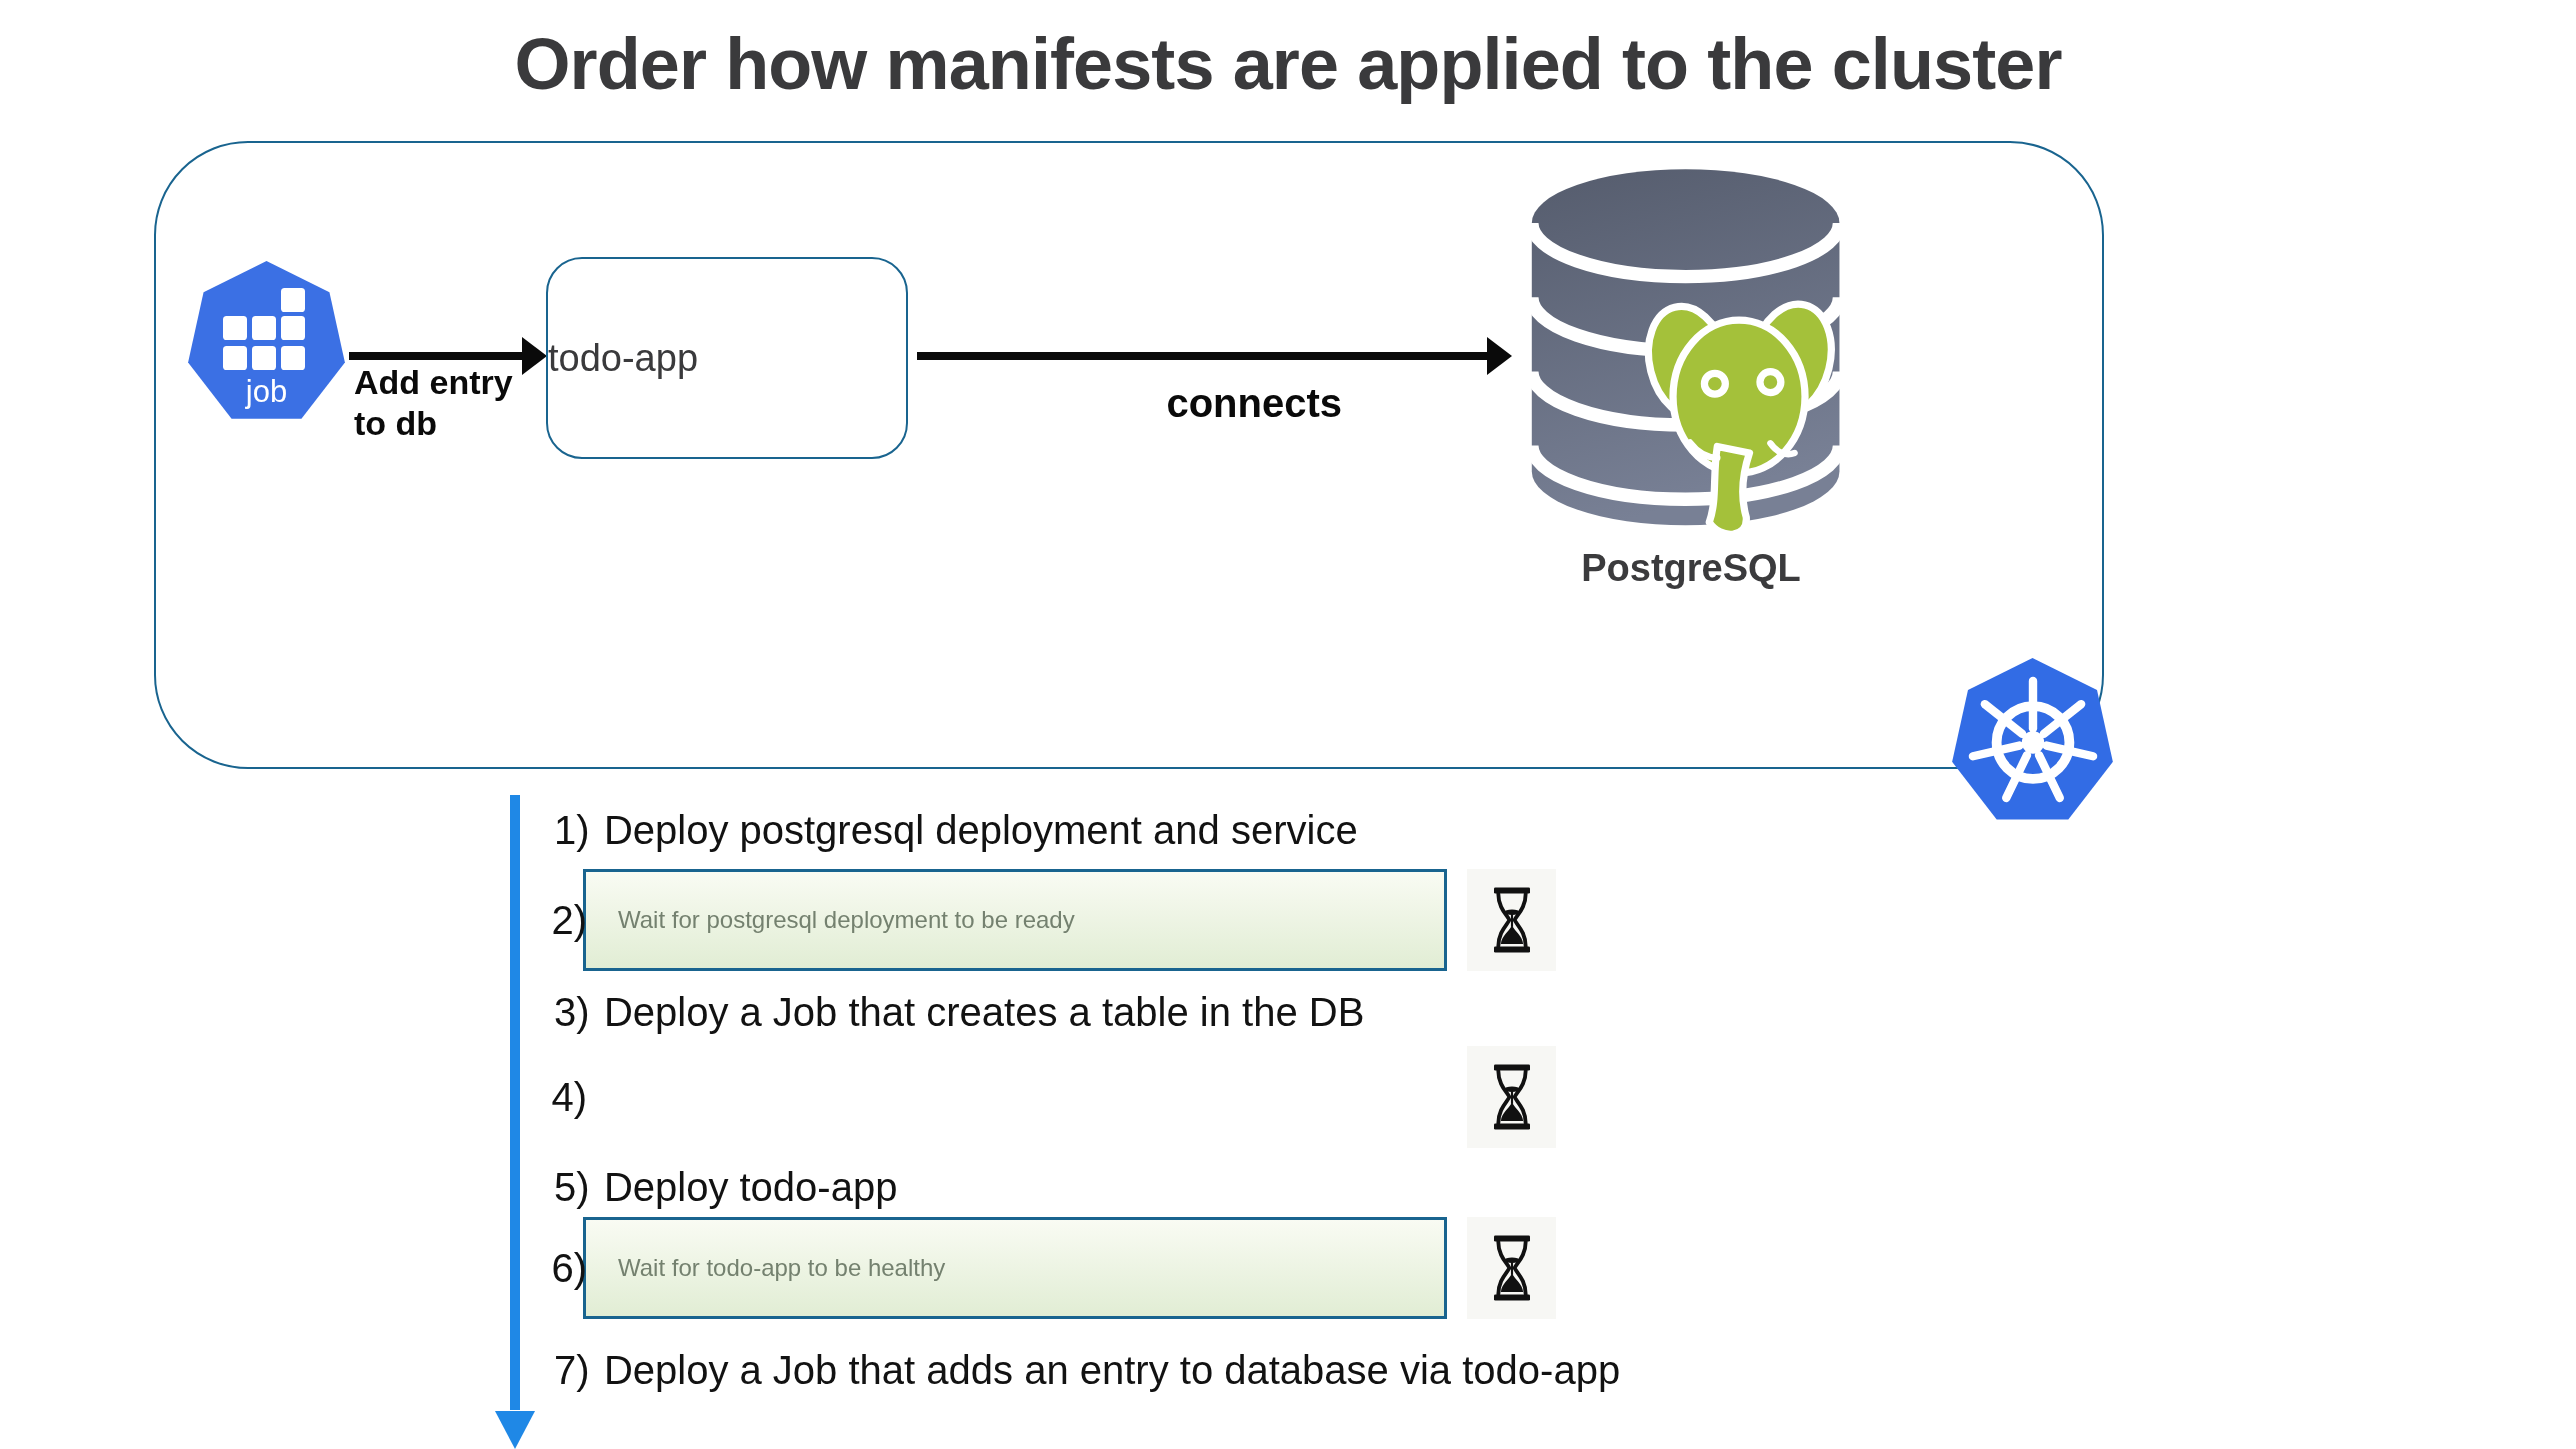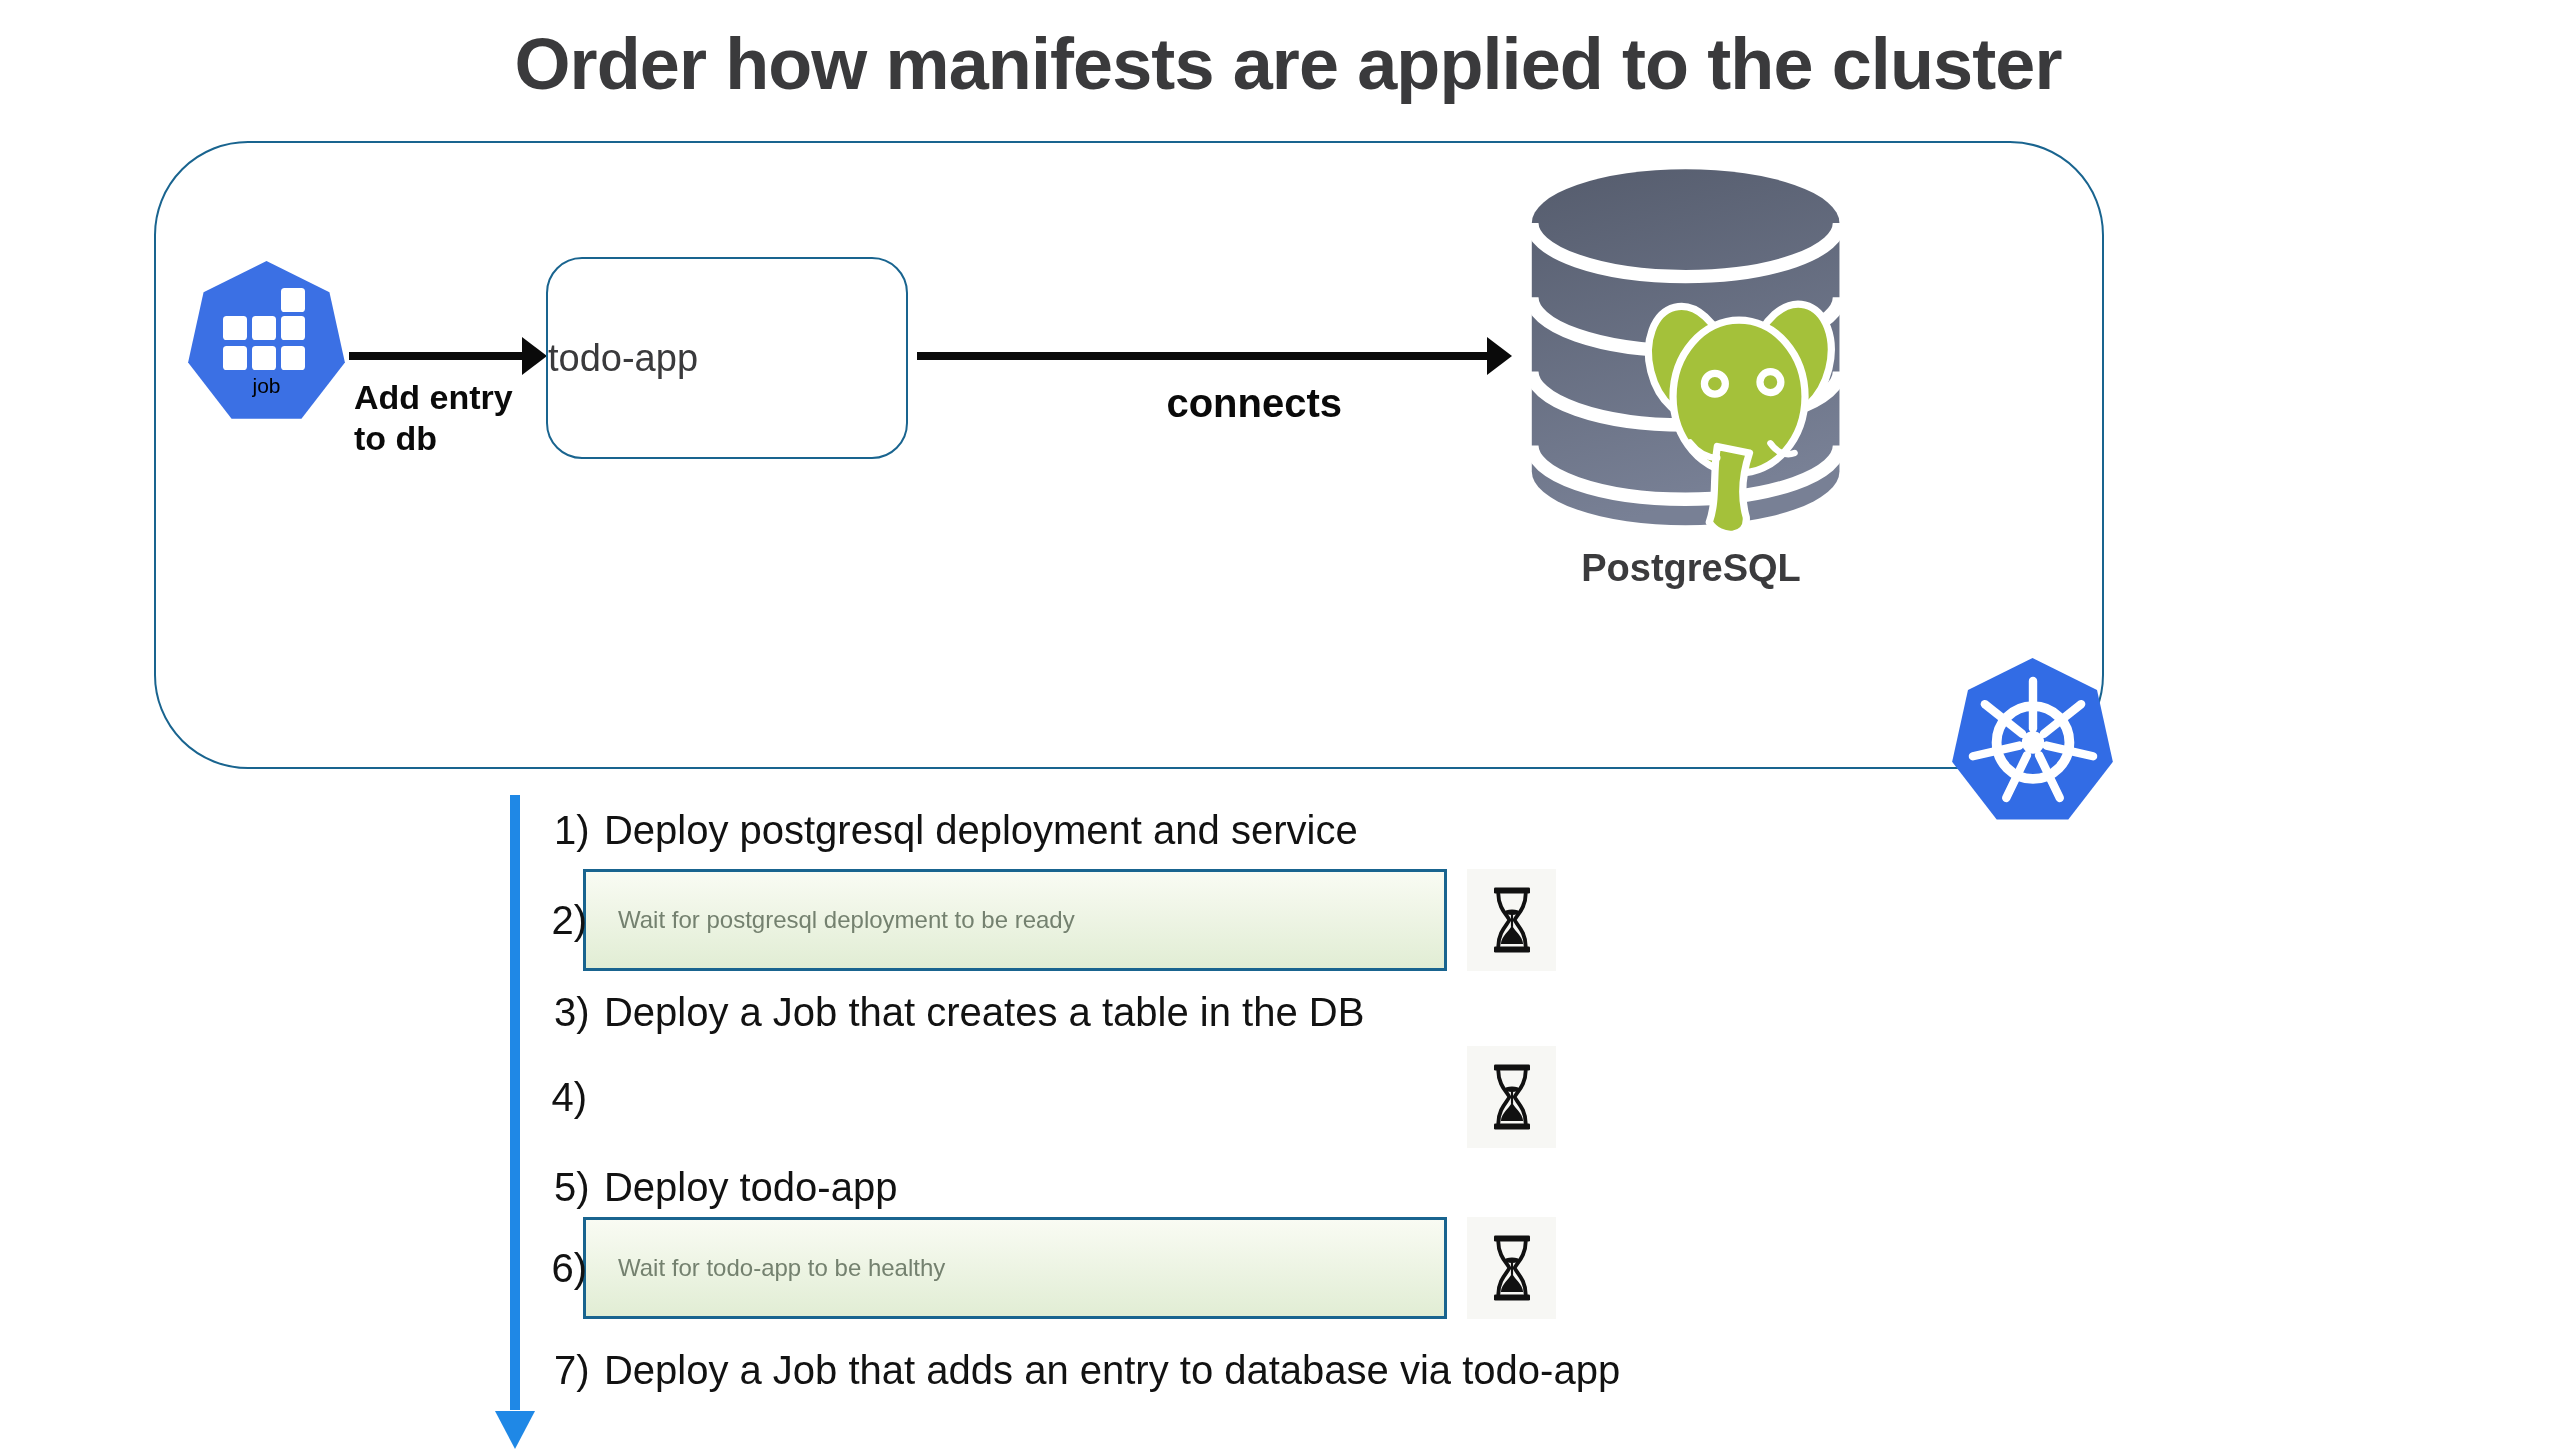--- a/index.html
+++ b/index.html
@@ -9,22 +9,22 @@
   .title{position:absolute;left:0;top:23px;width:2576px;text-align:center;
          font-size:72px;font-weight:700;color:#3a3a3c;letter-spacing:-0.9px;}
 
   .cluster-box{position:absolute;left:154px;top:141px;width:1946px;height:624px;
                border:2.7px solid #19648f;border-radius:94px;background:#fff;}
 
   
   .hept{clip-path:polygon(50% 0%,10.9% 18.8%,1.3% 61.1%,28.3% 95%,71.7% 95%,98.7% 61.1%,89.1% 18.8%);}
   .job-hept{position:absolute;left:186px;top:261px;width:161px;height:166px;background:#3b70e4;}
   .job-sq{position:absolute;width:24px;height:24px;background:#fff;border-radius:3.6px;}
-  .job-label{position:absolute;left:0;right:0;top:113px;text-align:center;color:#000000;
-             font-size:21px;font-weight:500;}
+  .job-label{position:absolute;left:0;right:0;top:113px;text-align:center;color:#ffffff;
+             font-size:31px;font-weight:500;}
 
   .edge-line{position:absolute;height:8px;background:#0a0a0a;}
   .edge-head{position:absolute;width:0;height:0;border-top:19px solid transparent;
              border-bottom:19px solid transparent;border-left:25px solid #0a0a0a;}
   .edge-label{position:absolute;font-size:34px;font-weight:700;color:#0a0a0a;line-height:41px;}
 
   .app-box{position:absolute;left:546px;top:257px;width:358px;height:198px;background:#fff;
            border:2.7px solid #19648f;border-radius:36px;display:flex;align-items:center;
            justify-content:flex-start;font-size:38px;color:#3a3a3c;}
 
@@ -66,21 +66,21 @@
     <div class="job-sq" style="left:66px;top:55px"></div>
     <div class="job-sq" style="left:95px;top:55px"></div>
     <div class="job-sq" style="left:37px;top:85px"></div>
     <div class="job-sq" style="left:66px;top:85px"></div>
     <div class="job-sq" style="left:95px;top:85px"></div>
     <div class="job-label">job</div>
   </div>
 
   <div class="edge-line" style="left:349px;top:352px;width:175px"></div>
   <div class="edge-head" style="left:522px;top:337px"></div>
-  <div class="edge-label" style="left:354px;top:377px">
+  <div class="edge-label" style="left:354px;top:362px">
     <div>Add entry</div>
     <div>to db</div>
   </div>
 
   <div class="app-box">
     <span>todo-app</span>
   </div>
 
   <div class="edge-line" style="left:917px;top:352px;width:572px"></div>
   <div class="edge-head" style="left:1487px;top:337px"></div>

